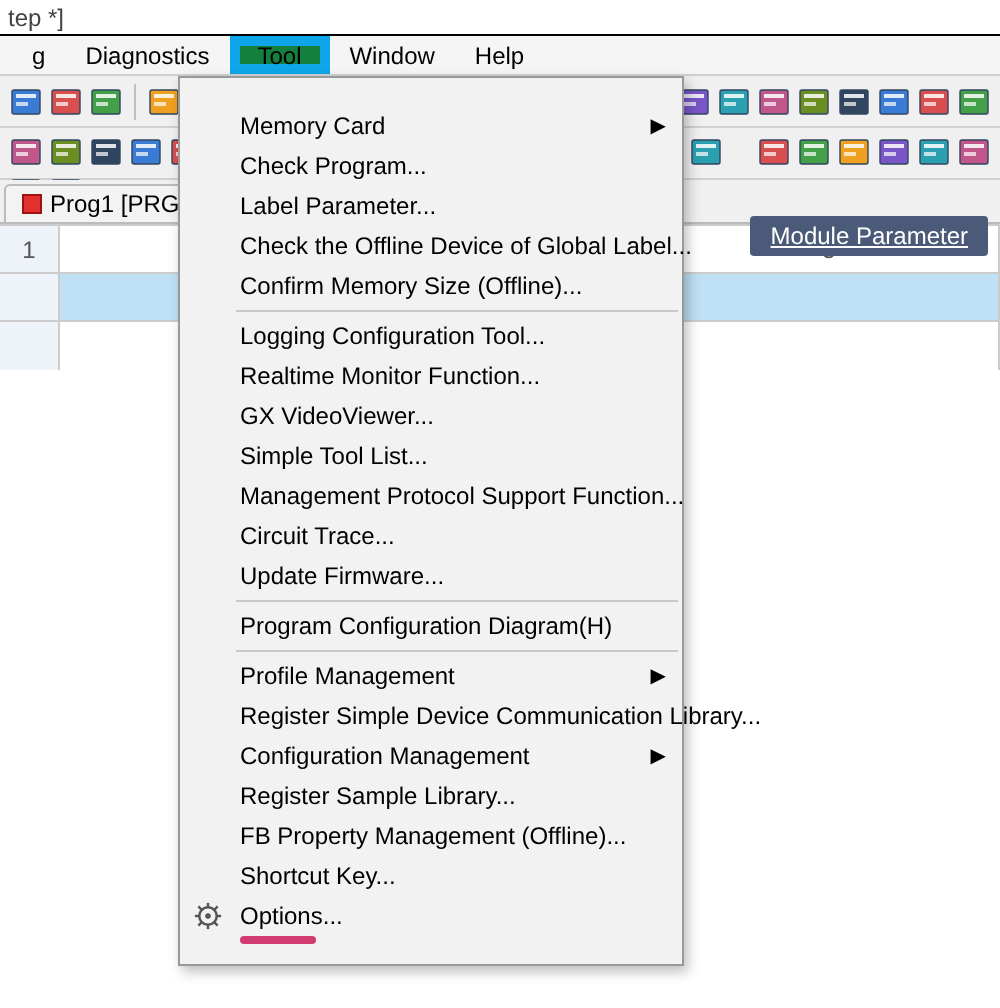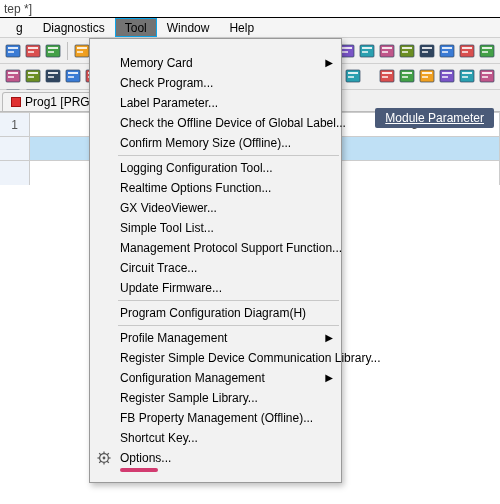--- a/index.html
+++ b/index.html
@@ -1,20 +1,20 @@
 <!DOCTYPE html>
 <html><head>
 <meta charset="utf-8">
 <style>
   * { box-sizing: border-box; margin: 0; padding: 0; font-family: "Segoe UI", Tahoma, sans-serif; font-size: 12px; }
   body { background: #ffffff; width: 500px; height: 504px; overflow: hidden; position: relative; }
   .titlebar { height: 18px; background: #fff; border-bottom: 1px solid #000; padding-left: 4px; display: flex; align-items: center; color: #444; }
   .menubar { height: 20px; background: #f5f5f5; display: flex; align-items: stretch; padding-left: 6px; border-bottom: 1px solid #d0d0d0; }
   .menubar .item { padding: 2px 10px; display: flex; align-items: center; color: #000; cursor: default; }
-  .menubar .item.active { background: #737373; border: 1px solid #0ea5e9; padding: 1px 9px; }
+  .menubar .item.active { background: #15803d; border: 5px solid #0ea5e9; padding: 1px 9px; }
   .toolbar { background: #f0f0f0; padding: 3px 4px; display: flex; gap: 2px; align-items: center; flex-wrap: wrap; border-bottom: 1px solid #d0d0d0; }
   .toolbar .sep { width: 1px; height: 18px; background: #c0c0c0; margin: 0 3px; }
   .tb-btn { width: 18px; height: 18px; display: inline-flex; align-items: center; justify-content: center; font-size: 11px; }
   .tb-btn svg { width: 16px; height: 16px; display: block; }
   .content { position: relative; }
   .tabstrip { height: 22px; background: #f0f0f0; display: flex; align-items: flex-end; padding-left: 2px; border-bottom: 1px solid #bbb; }
   .tab { background: #f3f3f3; border: 1px solid #bbb; border-bottom: none; padding: 2px 8px; display: flex; align-items: center; gap: 4px; border-radius: 3px 3px 0 0; }
   .tab .mark { width: 10px; height: 10px; background: #e03030; border: 1px solid #a01010; }
   .tabright { position: absolute; right: 6px; top: 108px; background: #4a5a78; color: #fff; padding: 3px 10px; border-radius: 2px; text-decoration: underline; }
   .grid { border-top: 1px solid #ccc; }
@@ -378,21 +378,21 @@
 </div>
 
 <div class="dropdown" id="dropdown">
 <div class="mi"><span>Memory Card</span><span class="arrow">▶</span></div>
     <div class="mi"><span>Check Program...</span></div>
     <div class="mi"><span>Label Parameter...</span></div>
     <div class="mi"><span>Check the Offline Device of Global Label...</span></div>
     <div class="mi"><span>Confirm Memory Size (Offline)...</span></div>
     <hr>
     <div class="mi"><span>Logging Configuration Tool...</span></div>
-    <div class="mi"><span>Realtime Options Function...</span></div>
+    <div class="mi"><span>Realtime Monitor Function...</span></div>
     <div class="mi"><span>GX VideoViewer...</span></div>
     <div class="mi"><span>Simple Tool List...</span></div>
     <div class="mi"><span>Management Protocol Support Function...</span></div>
     <div class="mi"><span>Circuit Trace...</span></div>
     <div class="mi"><span>Update Firmware...</span></div>
     <hr>
     <div class="mi"><span>Program Configuration Diagram(H)</span></div>
     <hr>
     <div class="mi"><span>Profile Management</span><span class="arrow">▶</span></div>
     <div class="mi"><span>Register Simple Device Communication Library...</span></div>

